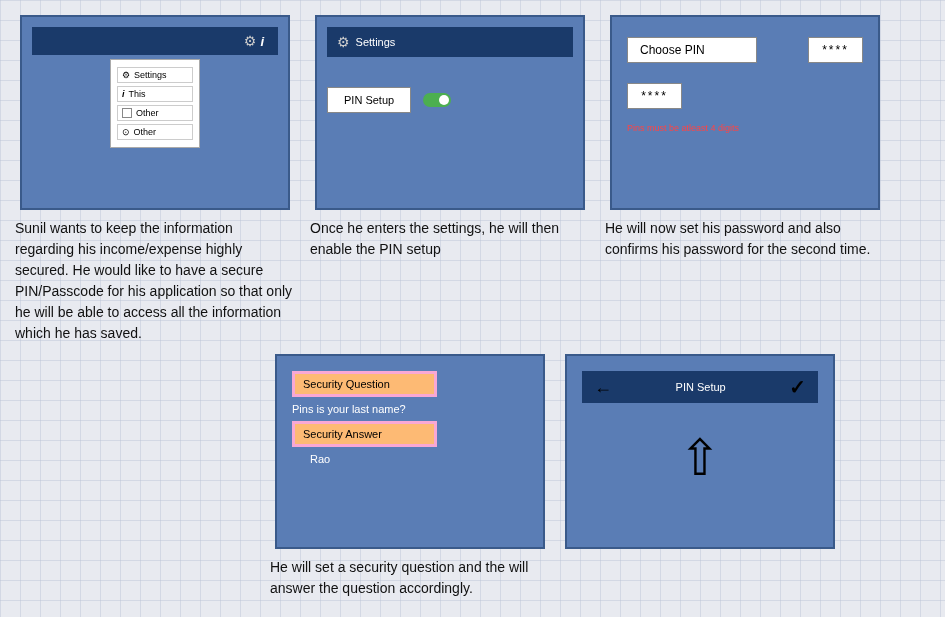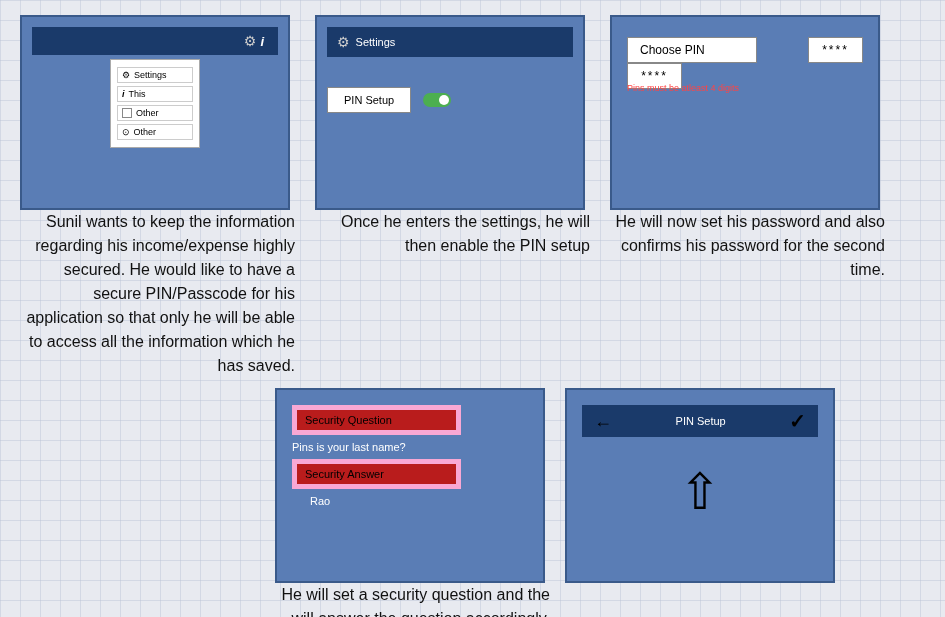--- a/index.html
+++ b/index.html
@@ -34,24 +34,24 @@
     }
 
     .ui-frame {
       background: #5a7db5;
       border: 2px solid #3a5a8a;
       padding: 10px;
       position: relative;
     }
 
     .caption {
-      font-size: 16px;
-      text-align: right;
+      font-size: 14px;
+      text-align: left;
       color: #111;
-      margin-top: 0;
+      margin-top: 8px;
       max-width: 280px;
       line-height: 1.5;
     }
 
     
     .step1-frame {
       width: 270px;
       height: 195px;
     }
 
@@ -133,21 +133,21 @@
 
     
     .step3-frame {
       width: 270px;
       height: 195px;
       background: #5a7db5;
       border: 2px solid #3a5a8a;
       padding: 20px 15px;
       display: flex;
       flex-direction: column;
-      gap: 0;
+      gap: 20px;
     }
 
     .pin-row {
       display: flex;
       align-items: center;
       justify-content: space-between;
     }
 
     .pin-label-box {
       background: white;
@@ -176,25 +176,25 @@
     
     .step4-frame {
       width: 270px;
       height: 195px;
       background: #5a7db5;
       border: 2px solid #3a5a8a;
       padding: 15px;
     }
 
     .security-field-box {
-      background: #b91c1c;
-      border: 5px solid #f9a8d4;
+      background: #fdba74;
+      border: 3px solid #f9a8d4;
       padding: 4px 8px;
       font-size: 11px;
-      width: 169px;
+      width: 145px;
     }
 
     .security-question-text {
       font-size: 11px;
       color: white;
       margin: 6px 0;
     }
 
     .security-answer-text {
       font-size: 11px;

